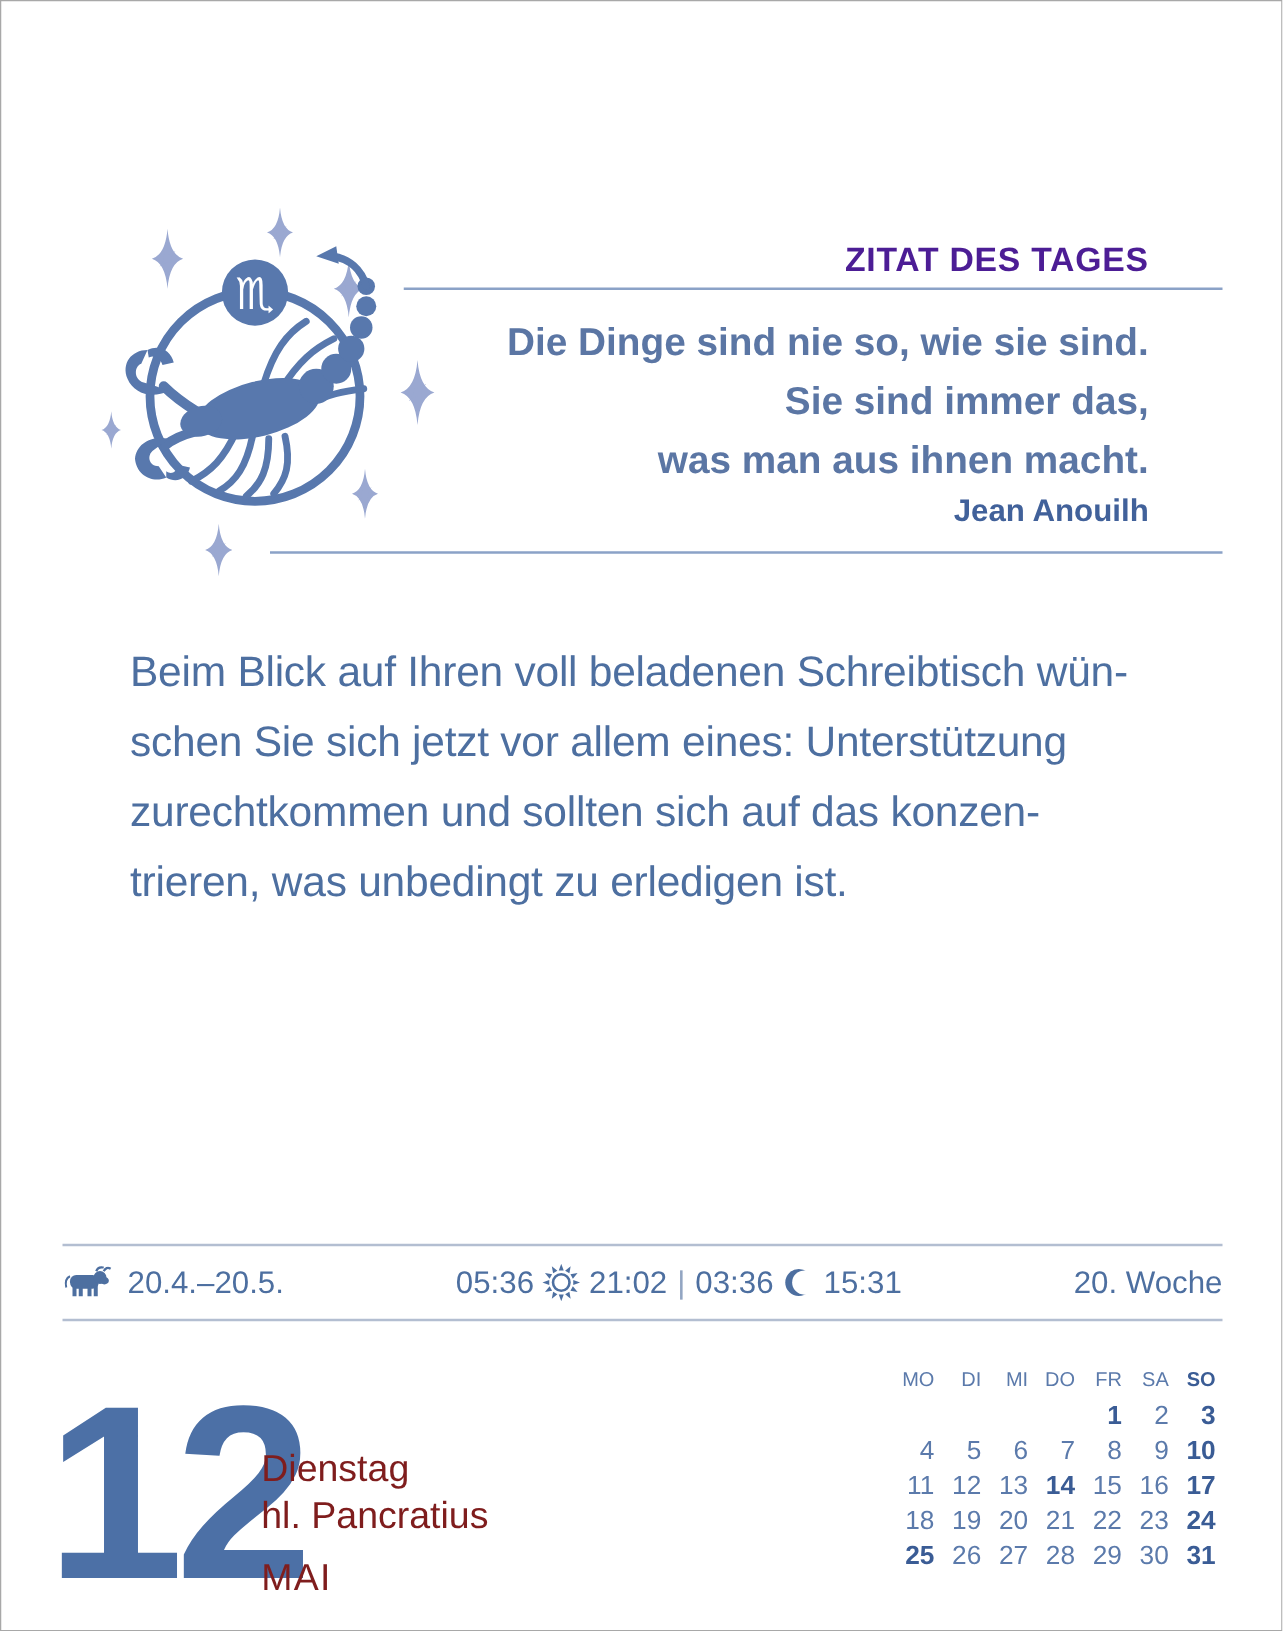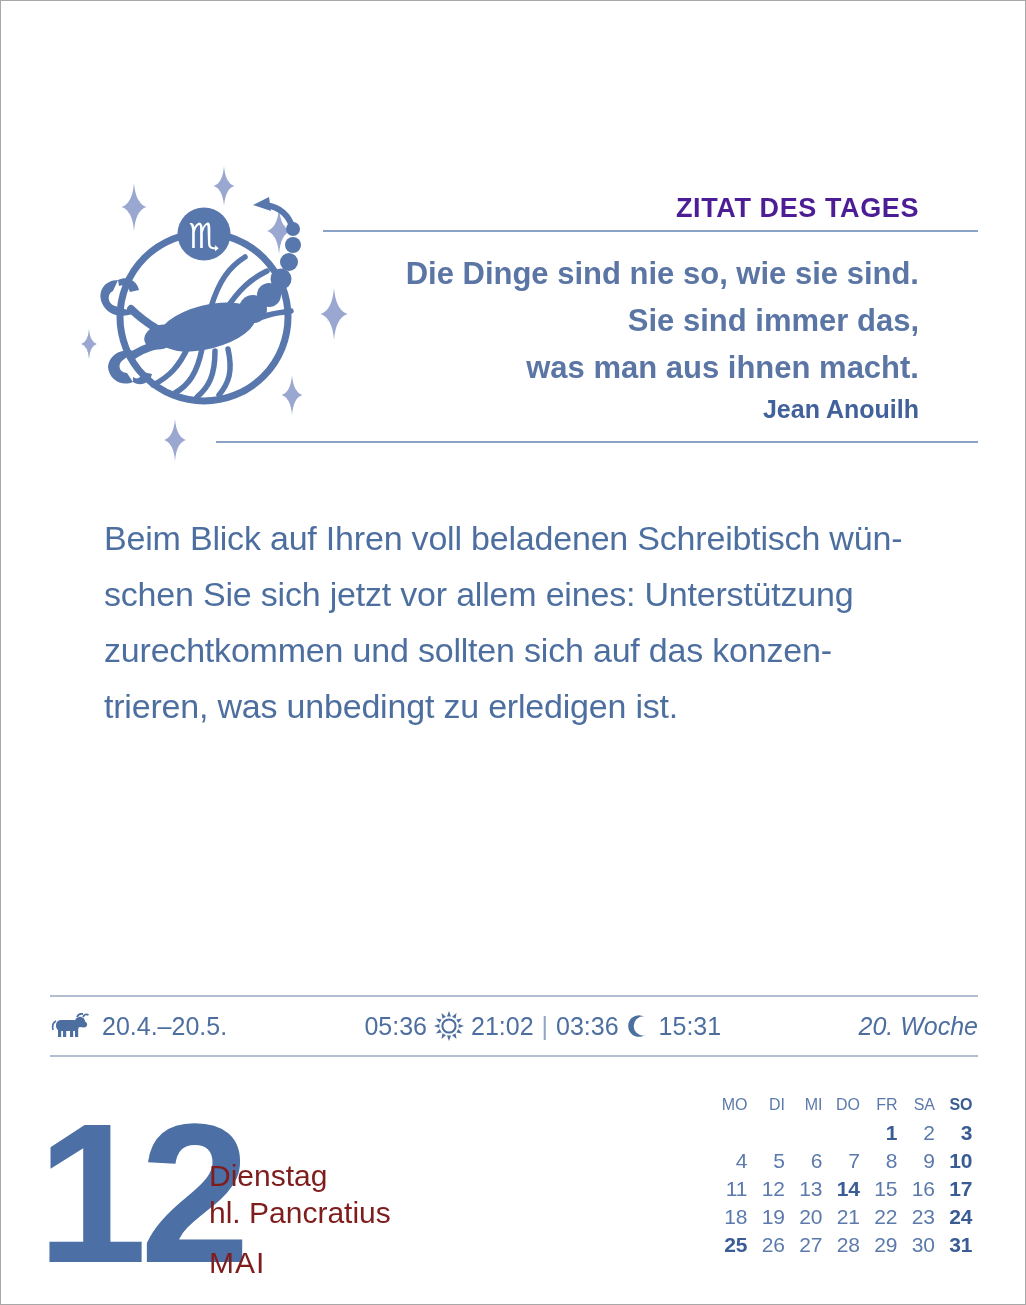--- a/index.html
+++ b/index.html
@@ -33,21 +33,21 @@
     white-space:nowrap;
   }
   
   .info-bar{
     position:absolute; left:49px; top:994px; width:928px; height:58px;
     border-top:2px solid #b3bed1; border-bottom:2px solid #b3bed1;
     display:flex; align-items:center; color:#4d6fa0; font-size:25px;
   }
   .info-left{display:flex; align-items:center; gap:12px; flex:0 0 auto;}
   .info-center{flex:1 1 auto; text-align:center; display:flex; align-items:center; justify-content:center; gap:6px;}
-  .info-right{flex:0 0 auto;font-style:italic;}
+  .info-right{flex:0 0 auto;}
   .bar-divider{color:#92a5c2; font-weight:300; padding:0 2px;}
   .inline-icon{display:inline-block; vertical-align:middle;}
   
   .big-day{
     position:absolute; left:36px; top:1094px; font-size:198px; line-height:1;
     font-weight:bold; letter-spacing:-7px; color:#4c70a6;
   }
   .day-labels{position:absolute; left:208px; top:1156px; color:#7f1d1d;}
   .weekday,.nameday{font-size:30px; line-height:37px;}
   .month{font-size:30px; line-height:37px; margin-top:13px; letter-spacing:1px;}

